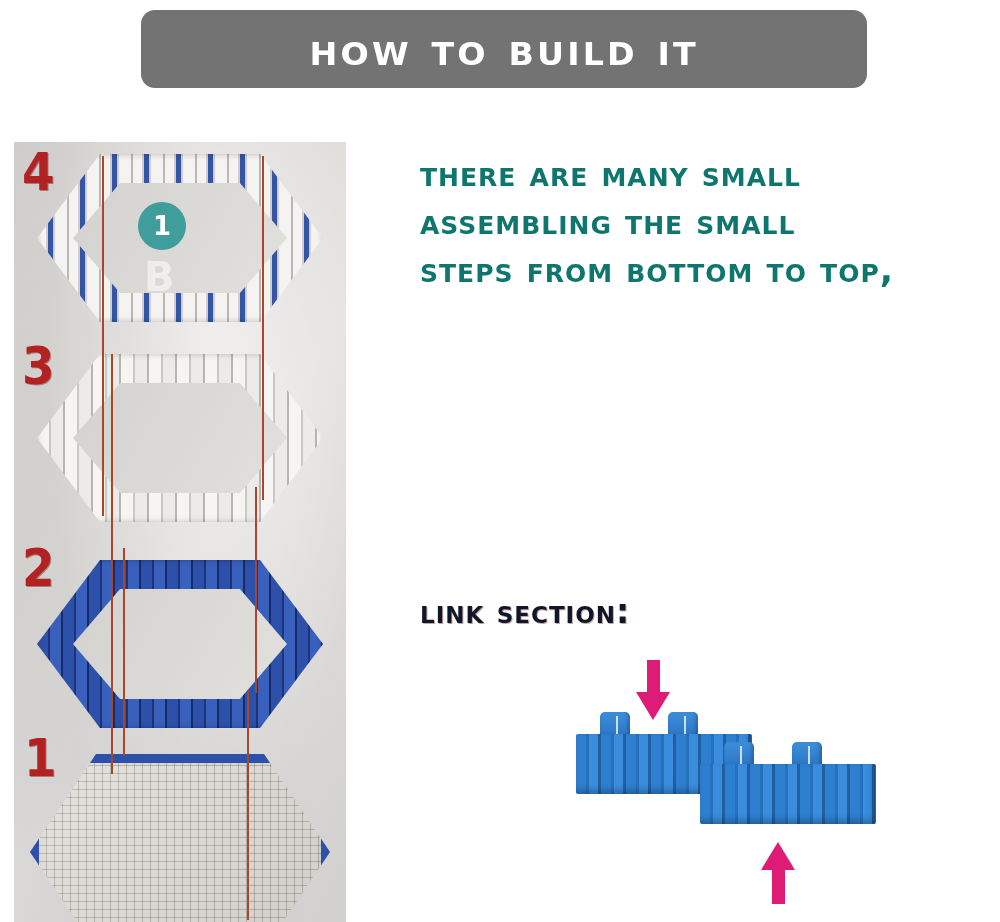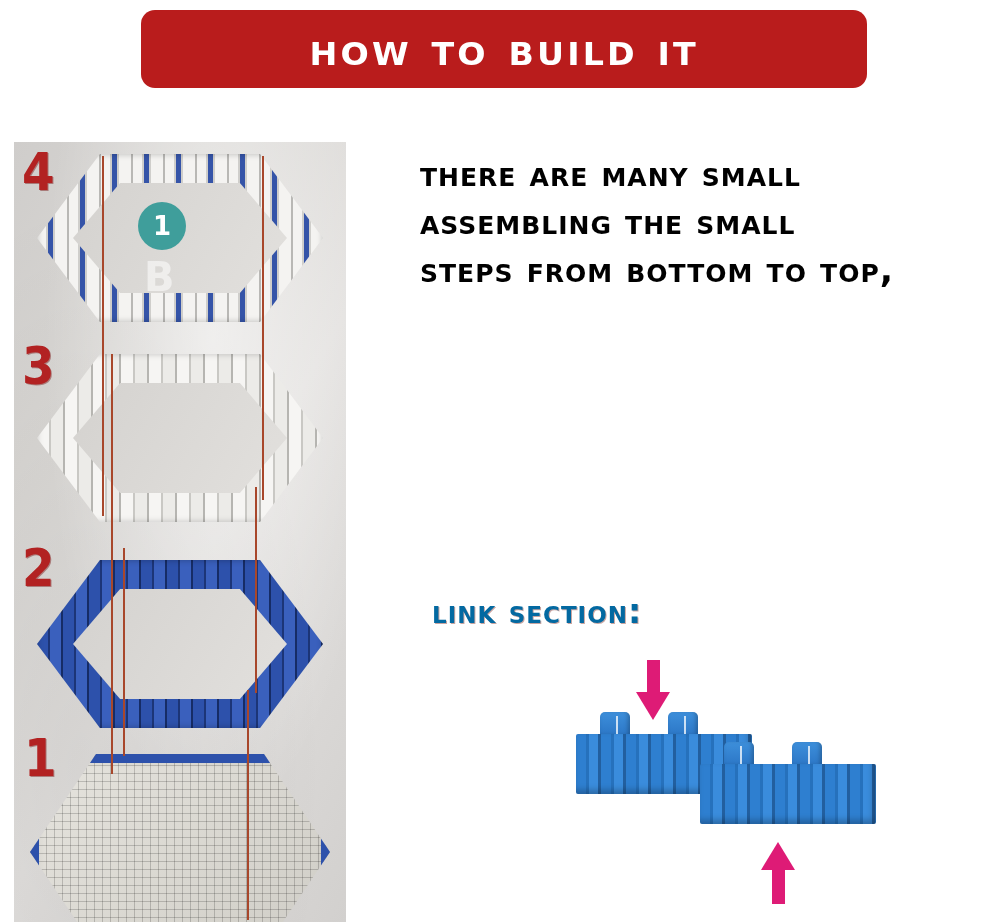--- a/index.html
+++ b/index.html
@@ -15,21 +15,21 @@
     font-family: "DejaVu Sans", sans-serif;
   }
 
   
   #title-banner {
     position: absolute;
     left: 141px;
     top: 10px;
     width: 726px;
     height: 78px;
-    background: #b91c1c;
+    background: #737373;
     border-radius: 14px;
     display: flex;
     align-items: center;
     justify-content: center;
     box-sizing: border-box;
   }
   #title-text {
     color: #ffffff;
     font-family: "DejaVu Sans", sans-serif;
     font-weight: bold;
@@ -187,36 +187,36 @@
   }
 
   
   #body-text {
     position: absolute;
     left: 420px;
     top: 150px;
     width: 540px;
   }
   #body-text .line {
-    color: #000000;
+    color: #0f766e;
     font-family: "DejaVu Sans", sans-serif;
     font-weight: bold;
     font-size: 35px;
     line-height: 48px;
     letter-spacing: 1px;
     font-variant: small-caps;
     text-transform: lowercase;
     white-space: nowrap;
   }
 
   #link-section-heading {
     position: absolute;
-    left: 432px;
+    left: 420px;
     top: 592px;
-    color: #0369a1;
+    color: #0f172a;
     font-family: "DejaVu Sans", sans-serif;
     font-weight: bold;
     font-size: 33px;
     letter-spacing: 1px;
     font-variant: small-caps;
     text-transform: lowercase;
     text-shadow: 1px 1px 0 rgba(120,30,20,0.4);
     white-space: nowrap;
   }
 

